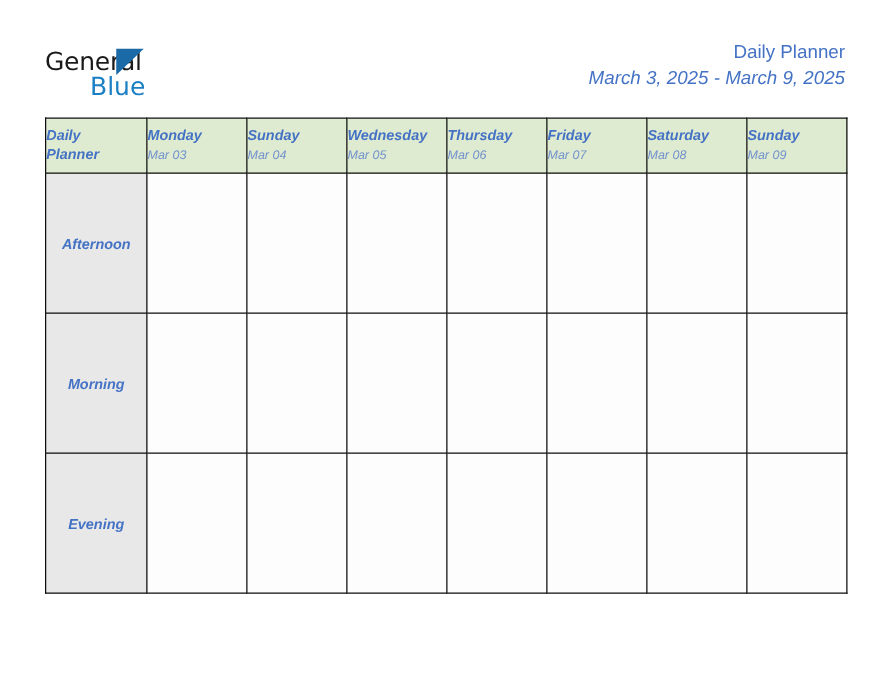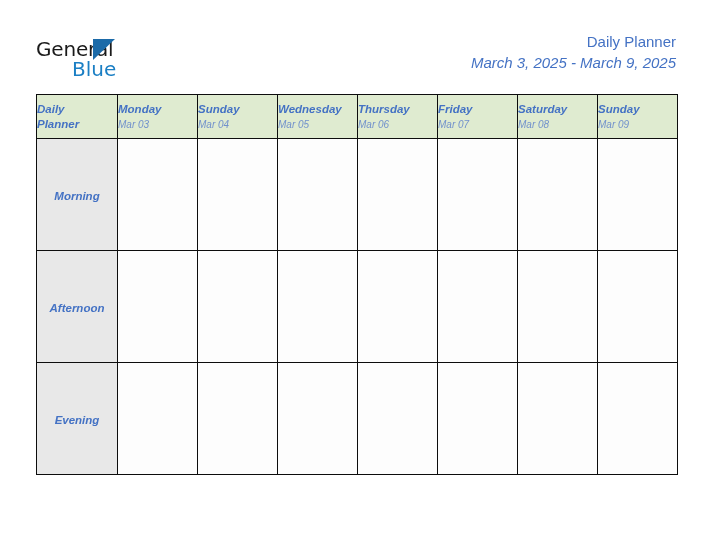--- a/index.html
+++ b/index.html
@@ -227,33 +227,33 @@
         </th>
         <th>
           <span class="th-day">Sunday</span>
           <span class="th-date">Mar 09</span>
         </th>
       </tr>
     </thead>
     <tbody>
       <tr>
         <td class="row-label">
+          <span class="row-label-text">Afternoon</span>
+        </td>
+        <td class="slot"></td>
+        <td class="slot"></td>
+        <td class="slot"></td>
+        <td class="slot"></td>
+        <td class="slot"></td>
+        <td class="slot"></td>
+        <td class="slot"></td>
+      </tr>
+      <tr>
+        <td class="row-label">
           <span class="row-label-text">Morning</span>
-        </td>
-        <td class="slot"></td>
-        <td class="slot"></td>
-        <td class="slot"></td>
-        <td class="slot"></td>
-        <td class="slot"></td>
-        <td class="slot"></td>
-        <td class="slot"></td>
-      </tr>
-      <tr>
-        <td class="row-label">
-          <span class="row-label-text">Afternoon</span>
         </td>
         <td class="slot"></td>
         <td class="slot"></td>
         <td class="slot"></td>
         <td class="slot"></td>
         <td class="slot"></td>
         <td class="slot"></td>
         <td class="slot"></td>
       </tr>
       <tr>

